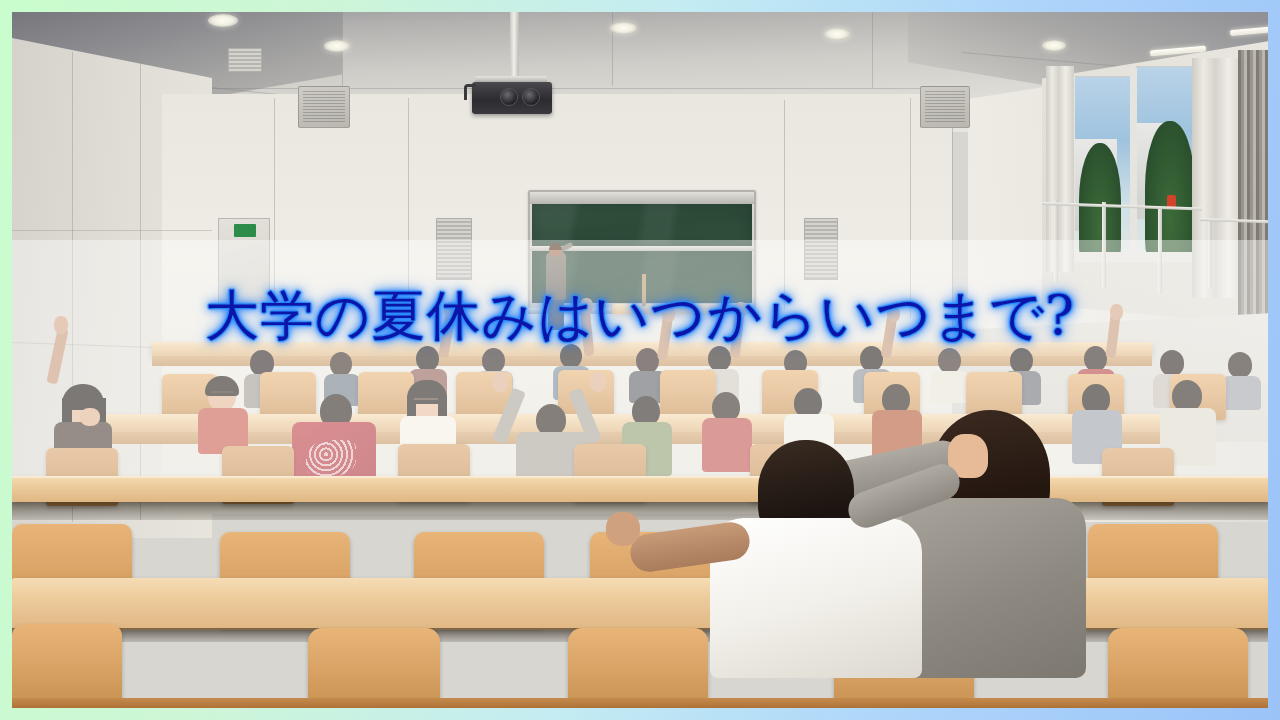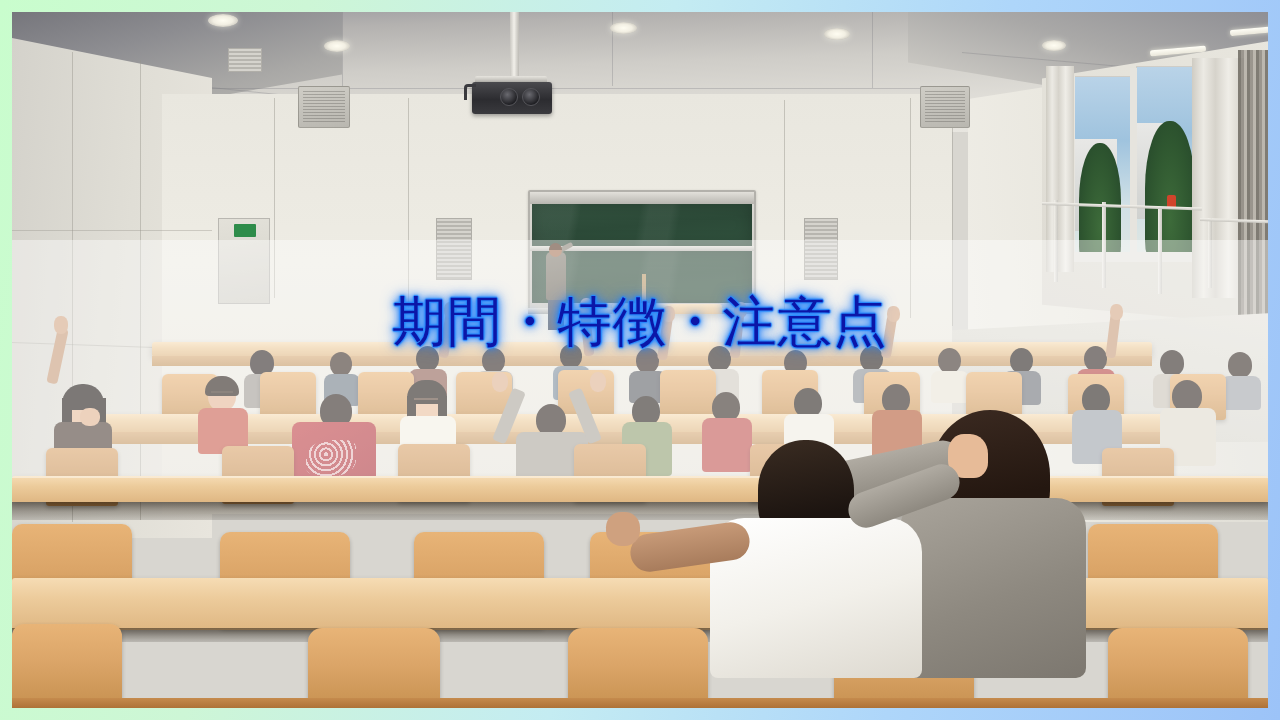--- a/index.html
+++ b/index.html
@@ -547,17 +547,17 @@
     <div class="chair" style="left:296px;top:616px;width:132px;height:82px;border-radius:14px 14px 4px 4px;"></div>
     <div class="chair" style="left:556px;top:616px;width:140px;height:82px;border-radius:14px 14px 4px 4px;"></div>
     <div class="chair" style="left:822px;top:614px;width:140px;height:84px;border-radius:14px 14px 4px 4px;"></div>
     <div class="chair" style="left:1096px;top:616px;width:140px;height:82px;border-radius:14px 14px 4px 4px;"></div>
 
     <div style="position:absolute;left:0;top:686px;width:1256px;height:10px;background:linear-gradient(180deg,#c58b4d,#ae7237);"></div>
 
     <div class="band"></div>
 
     <div id="title-block">
-      <div class="tline" id="title-line-2">期間・特徴・注意点</div>
+      <div class="tline" id="title-line-1">大学の夏休みはいつからいつまで?</div>
     </div>
 
   </div>
 </div>
 
 </body></html>

